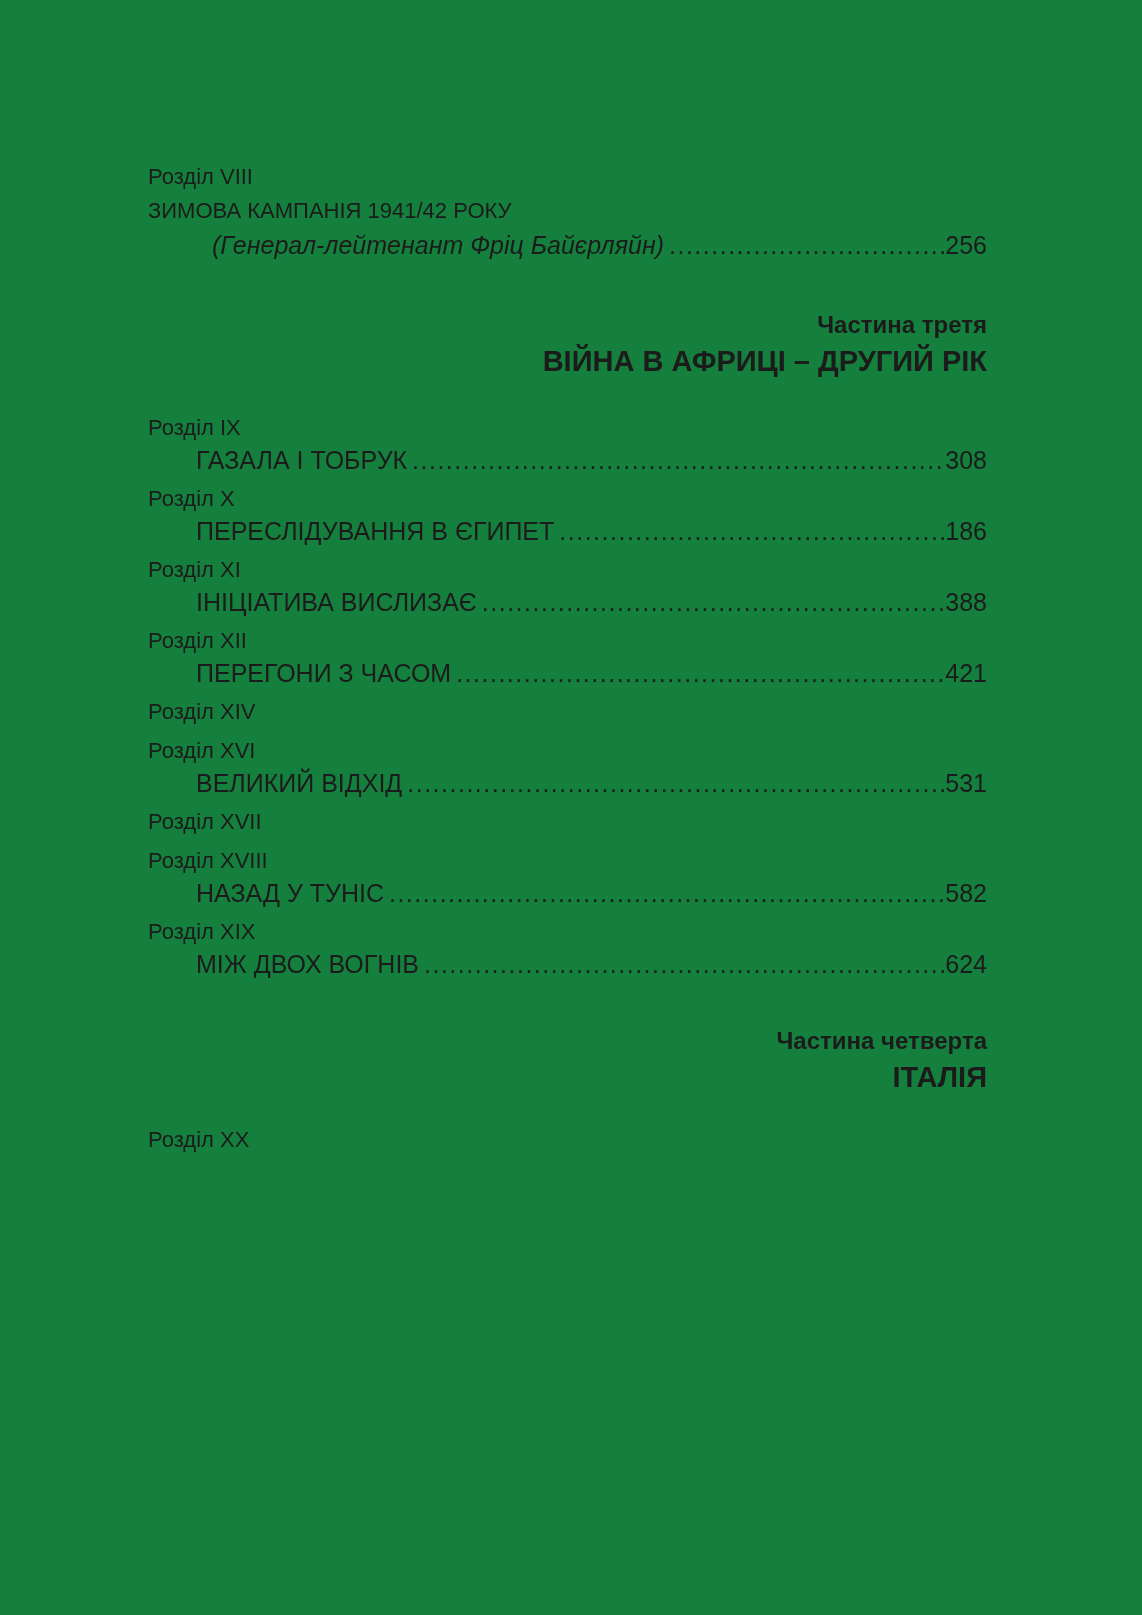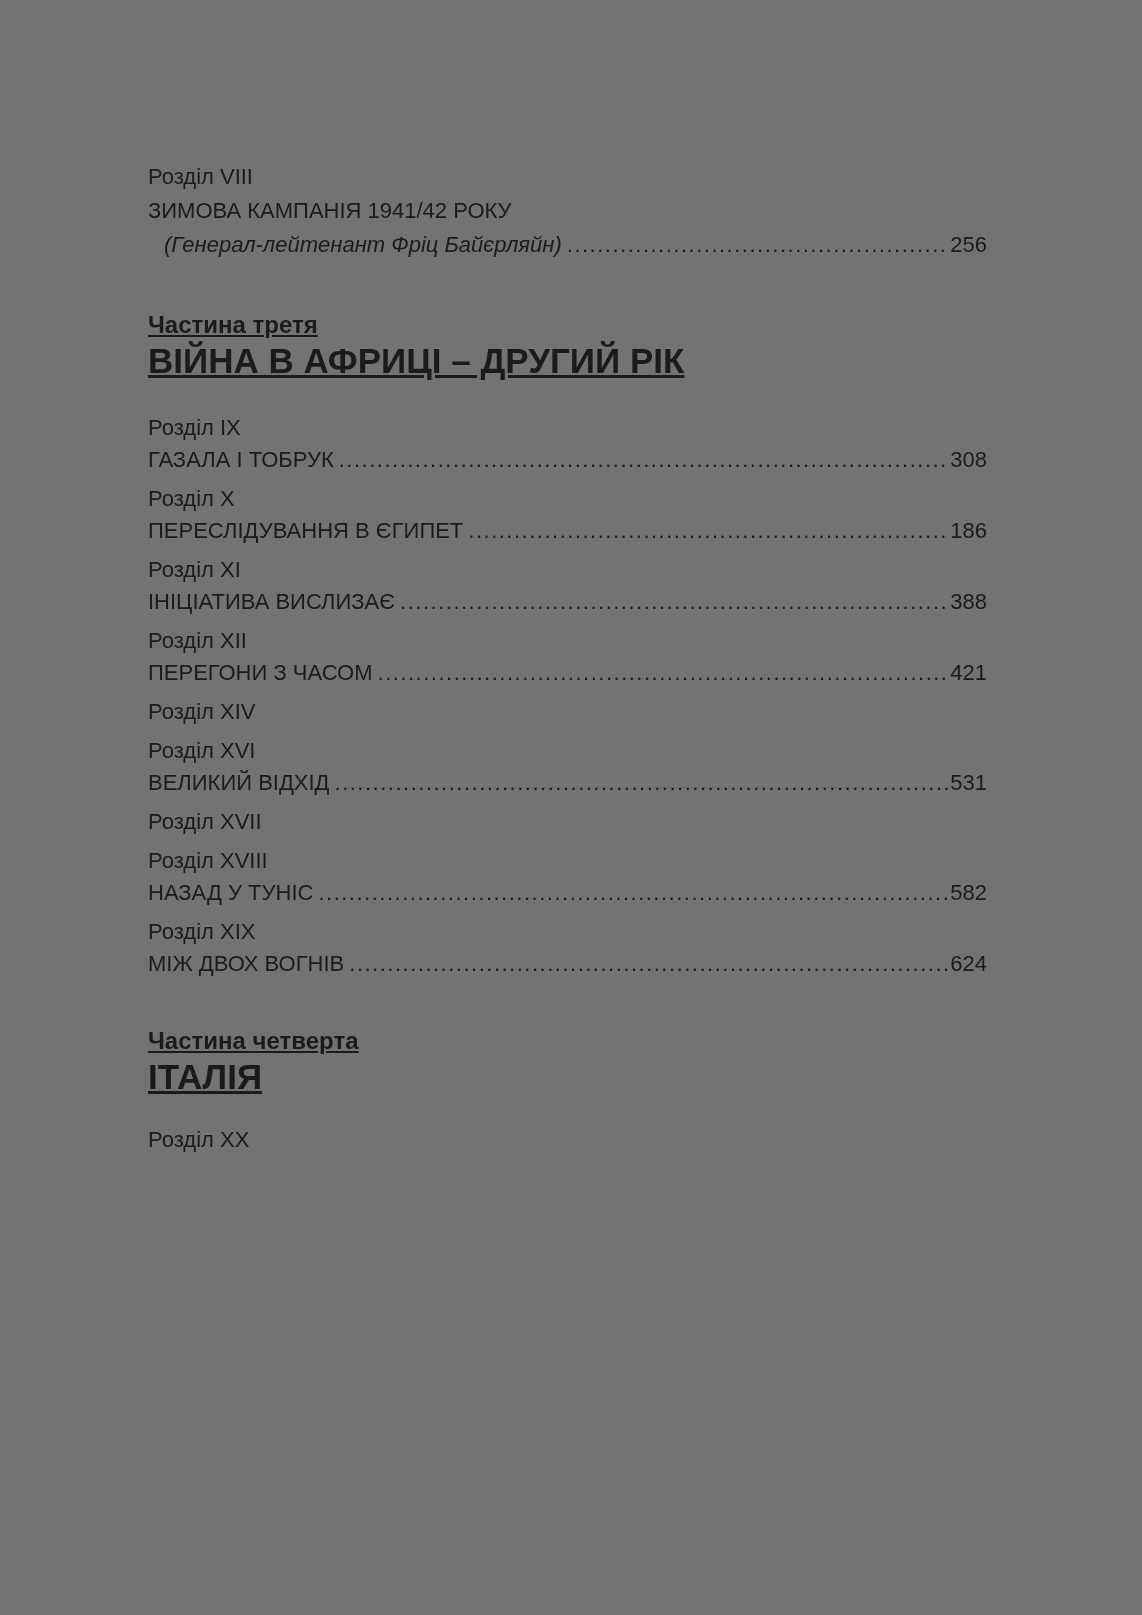--- a/index.html
+++ b/index.html
@@ -12,61 +12,61 @@
     height: 1615px;
     font-family: "Liberation Sans", sans-serif;
     color: #1b1b1b;
     overflow: hidden;
   }
   .page {
     box-sizing: border-box;
     width: 1142px;
     height: 1615px;
     padding: 160px 155px 0 148px;
-    background: #737373;
+    background: #15803d;
   }
   .toc-entry { margin-bottom: 7px; }
   .line { font-size: 22px; line-height: 32px; }
   .intro .line { line-height: 34px; }
   .chapter { font-weight: normal; }
   .title { white-space: nowrap; flex-shrink: 0; }
   .toc-row {
     display: flex;
     align-items: flex-end;
-    font-size: 22px;
+    font-size: 25px;
     line-height: 32px;
+    margin-left: 48px;
   }
   .indented { padding-left: 16px; }
   .author { font-style: italic; white-space: nowrap; flex-shrink: 0; }
   .inline-author { font-style: italic; white-space: nowrap; flex-shrink: 0; margin-left: 0.28em; }
   .dots {
     flex: 1 1 auto;
     min-width: 0;
     overflow: hidden;
     white-space: nowrap;
     margin: 0 1px 0 5px;
   }
   .dots::after {
     content: "......................................................................................................................................................................................";
     letter-spacing: 1.5px;
   }
   .pagenum { white-space: nowrap; flex-shrink: 0; }
   .part-heading {
-    text-align: left;
+    text-align: right;
     margin-top: 46px;
     margin-bottom: 32px;
-    text-decoration: underline;
   }
   .part-name {
     font-size: 24px;
     font-weight: bold;
     line-height: 34px;
   }
   .part-title {
-    font-size: 35px;
+    font-size: 29px;
     font-weight: bold;
     line-height: 38px;
   }
   .part-heading-4 { margin-top: 44px; margin-bottom: 28px; }
 </style>
 </head>
 <body>
 
 <div class="page">
 

